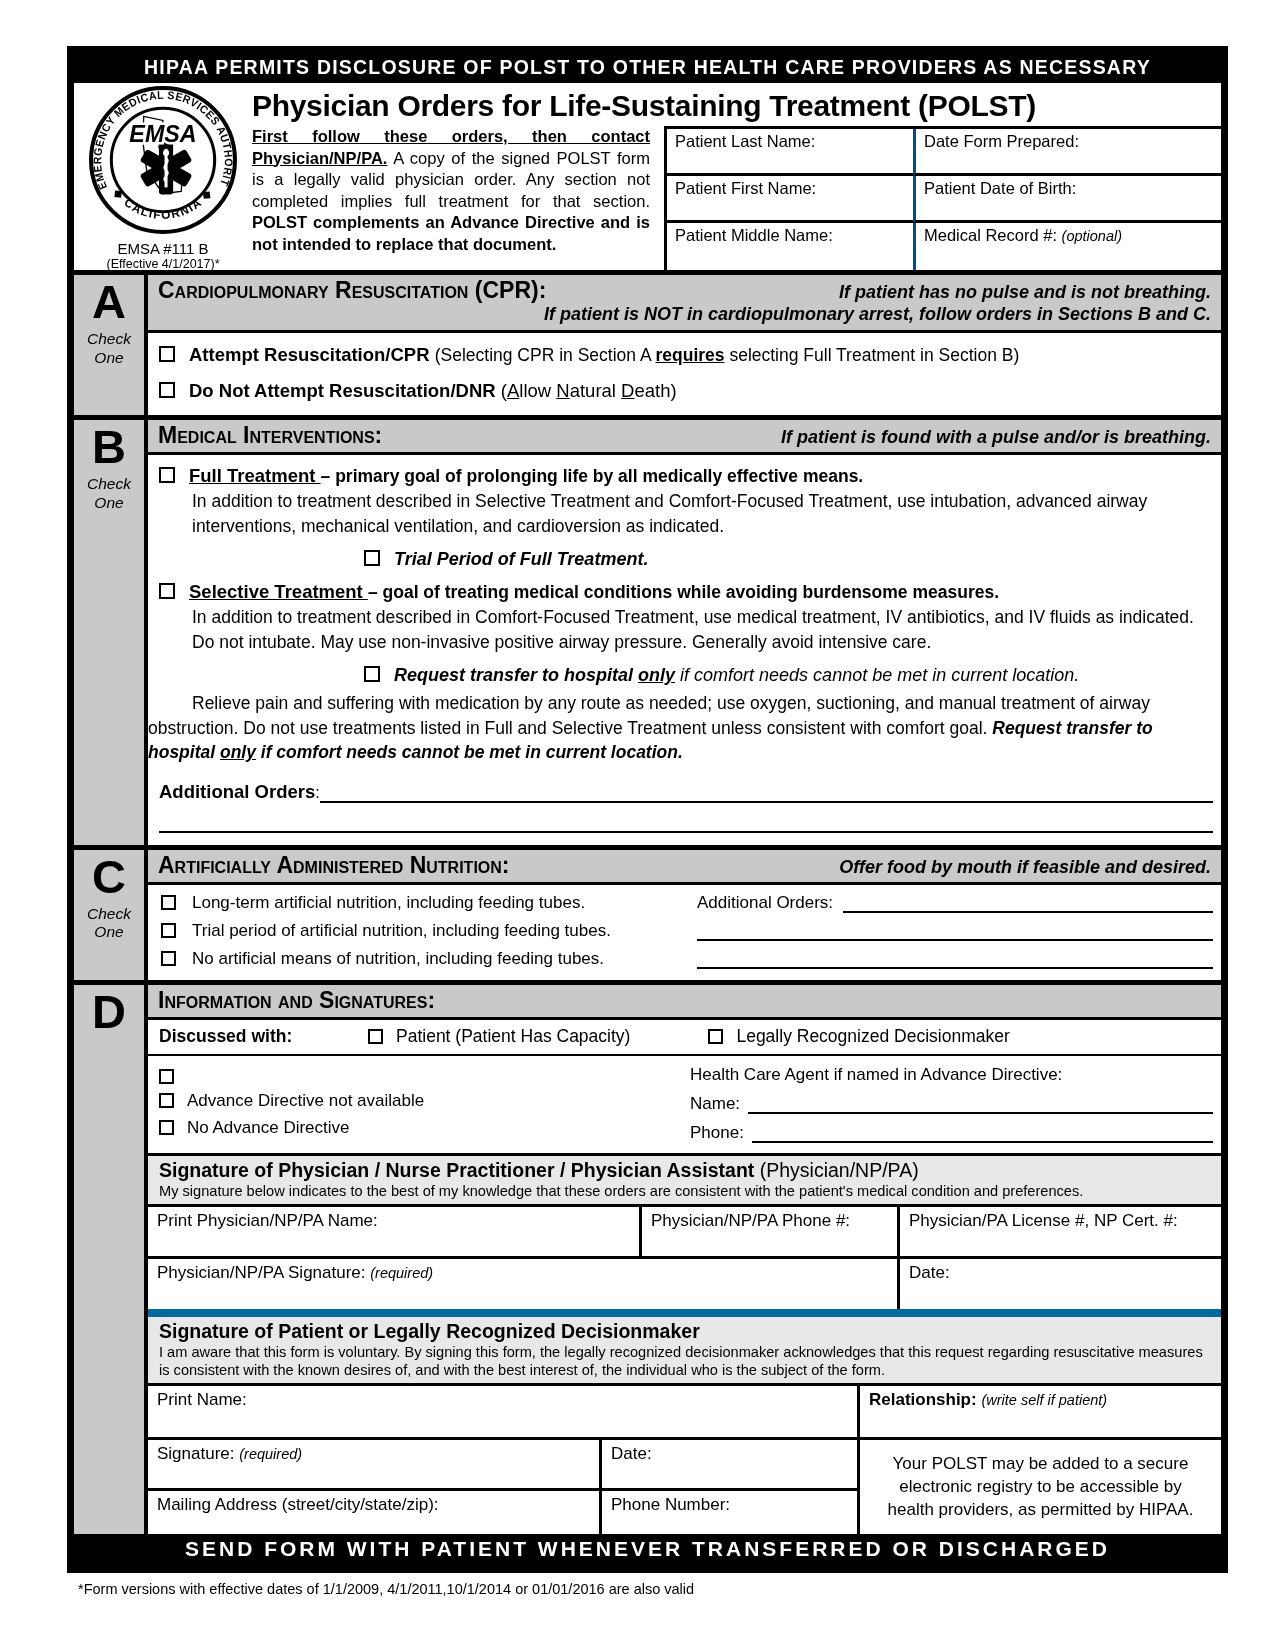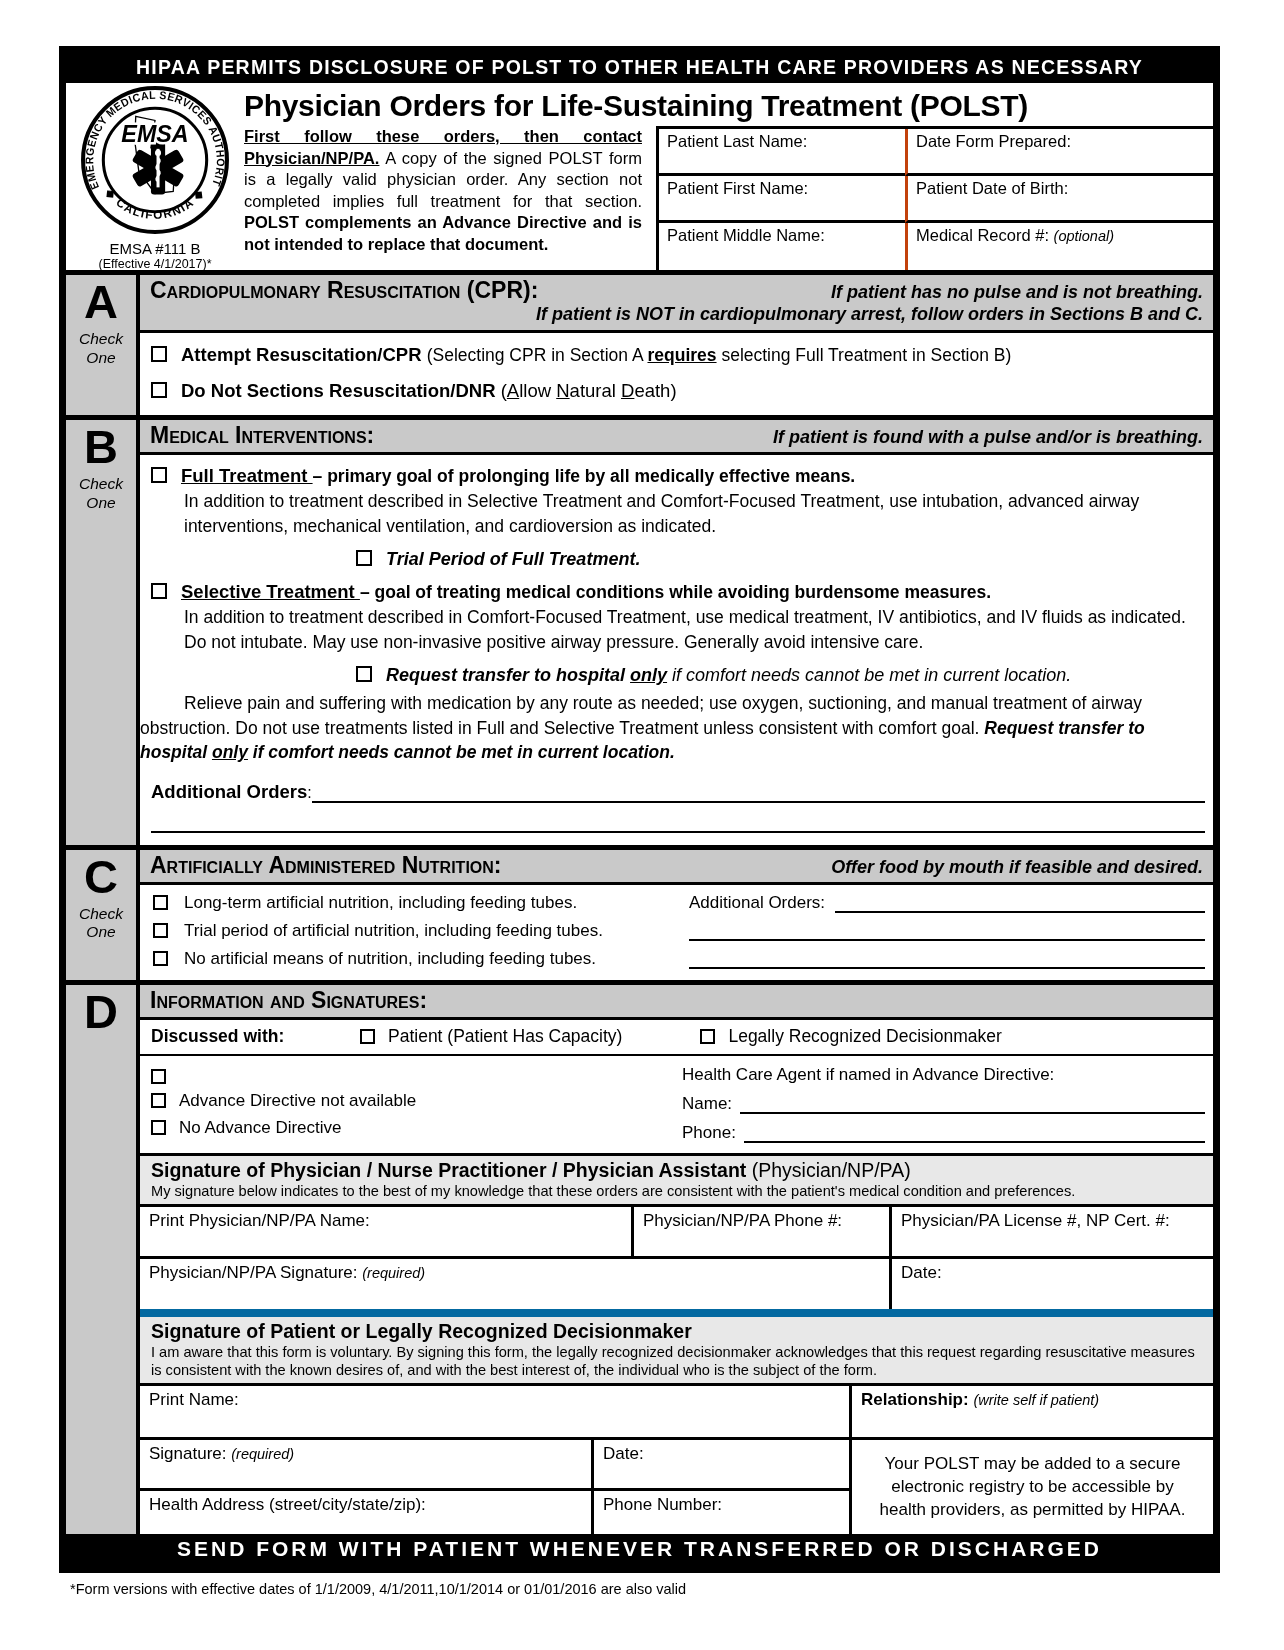--- a/index.html
+++ b/index.html
@@ -3,20 +3,21 @@
 <meta charset="utf-8">
 <style>
   * { box-sizing: border-box; margin: 0; padding: 0; }
   html,body { background:#fff; }
   .page {
     position: relative;
     width: 1240px; height: 1650px;
     background: #fff;
     font-family: "Liberation Sans", sans-serif;
     color: #000;
+    margin-left: 8px;
   }
   .form {
     position: absolute; left: 59px; top: 46px;
     width: 1161px;
     border: 7px solid #000;
     background: #fff;
   }
   
   .hbanner {
     background:#000; color:#fff; text-align:center;
@@ -33,21 +34,21 @@
   .header-cols { flex:1; display:flex; min-height:0; }
   .instructions {
     width: 412px; flex:none; padding-right:14px;
     text-align: justify; font-size:16.5px; line-height:21.5px;
   }
   .pfields {
     flex:1; border-left:3px solid #000; border-top:3px solid #000;
     display:grid; grid-template-columns: 246px 1fr; grid-auto-rows:1fr;
   }
   .pfield { padding:3px 8px; font-size:16.5px; border-bottom:3px solid #000; }
-  .pfield.c2 { border-left:3px solid #c2410c; }
+  .pfield.c2 { border-left:3px solid #0c4a6e; }
   .pfield.last { border-bottom:none; }
   
   .section { display:flex; border-top:5px solid #000; }
   .lcol { width:74px; flex:none; background:#c9c9c9; border-right:4px solid #000; text-align:center; padding-top:3px; }
   .lletter { font-size:47px; font-weight:bold; line-height:1.0; }
   .lcheck { font-style:italic; font-size:15.5px; line-height:1.2; margin-top:5px; }
   .scontent { flex:1; min-width:0; }
   .band { background:#c9c9c9; border-bottom:3px solid #000; padding:2px 10px 3px 10px; }
   .band-line { display:flex; justify-content:space-between; align-items:baseline; }
   .band-title { font-variant:small-caps; font-weight:bold; font-size:23px; white-space:nowrap; }
@@ -190,21 +191,21 @@
           <div class="band-line2">
             <span class="band-note">If patient is NOT in cardiopulmonary arrest, follow orders in Sections B and C.</span>
           </div>
         </div>
         <div class="chk-row a-row1">
           <span class="cb"></span>
           <span class="txt seg-line"><span class="b lg">Attempt Resuscitation/CPR </span><span>(Selecting CPR in Section A </span><span class="b u">requires</span><span> selecting Full Treatment in Section B)</span></span>
         </div>
         <div class="chk-row a-row2">
           <span class="cb"></span>
-          <span class="txt seg-line"><span class="b lg">Do Not Sections Resuscitation/DNR</span><span class="lg">   (</span><span class="u lg">A</span><span class="lg">llow </span><span class="u lg">N</span><span class="lg">atural </span><span class="u lg">D</span><span class="lg">eath)</span></span>
+          <span class="txt seg-line"><span class="b lg">Do Not Attempt Resuscitation/DNR</span><span class="lg">   (</span><span class="u lg">A</span><span class="lg">llow </span><span class="u lg">N</span><span class="lg">atural </span><span class="u lg">D</span><span class="lg">eath)</span></span>
         </div>
       </div>
     </div>
 
     <div class="section">
       <div class="lcol">
         <div class="lletter">B</div>
         <div class="lcheck">Check One</div>
       </div>
       <div class="scontent">
@@ -341,21 +342,21 @@
           <div class="t1 xl b">Signature of Patient or Legally Recognized Decisionmaker</div>
           <div class="t2">I am aware that this form is voluntary. By signing this form, the legally recognized decisionmaker acknowledges that this request regarding resuscitative measures is consistent with the known desires of, and with the best interest of, the individual who is the subject of the form.</div>
         </div>
 
         <div class="ptgrid">
           <div class="cell h52 span2">Print Name:</div>
           <div class="cell h52 bl seg-line"><span class="b">Relationship: </span><span class="i sm">(write self if patient)</span></div>
           <div class="cell h52 bt seg-line"><span>Signature: </span><span class="i sm">(required)</span></div>
           <div class="cell h52 bt bl">Date:</div>
           <div class="registry cell bt bl">Your POLST may be added to a secure electronic registry to be accessible by health providers, as permitted by HIPAA.</div>
-          <div class="cell h48 bt">Health Address (street/city/state/zip):</div>
+          <div class="cell h48 bt">Mailing Address (street/city/state/zip):</div>
           <div class="cell h48 bt bl">Phone Number:</div>
         </div>
       </div>
     </div>
 
     <div class="send-banner">SEND FORM WITH PATIENT WHENEVER TRANSFERRED OR DISCHARGED</div>
   </div>
 
   <div class="footnote">*Form versions with effective dates of 1/1/2009, 4/1/2011,10/1/2014 or 01/01/2016 are also valid</div>
 </div>

